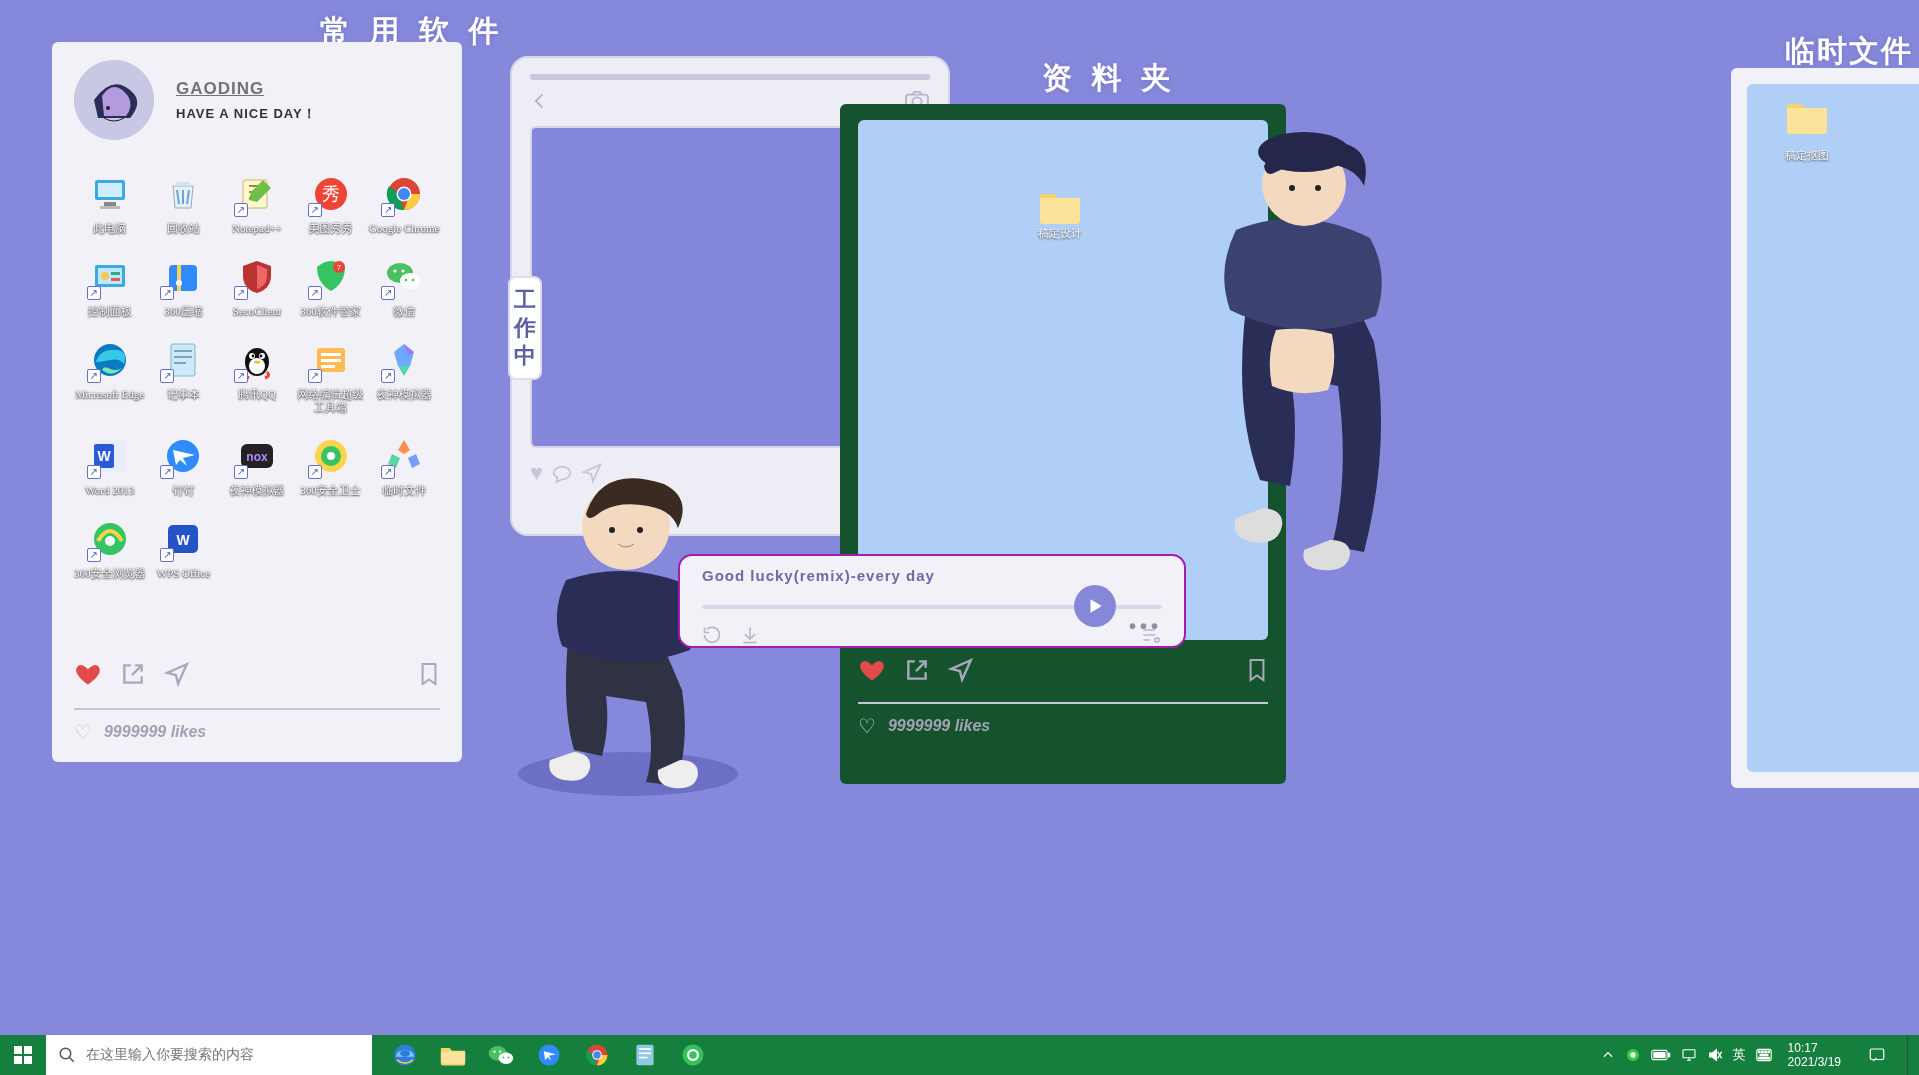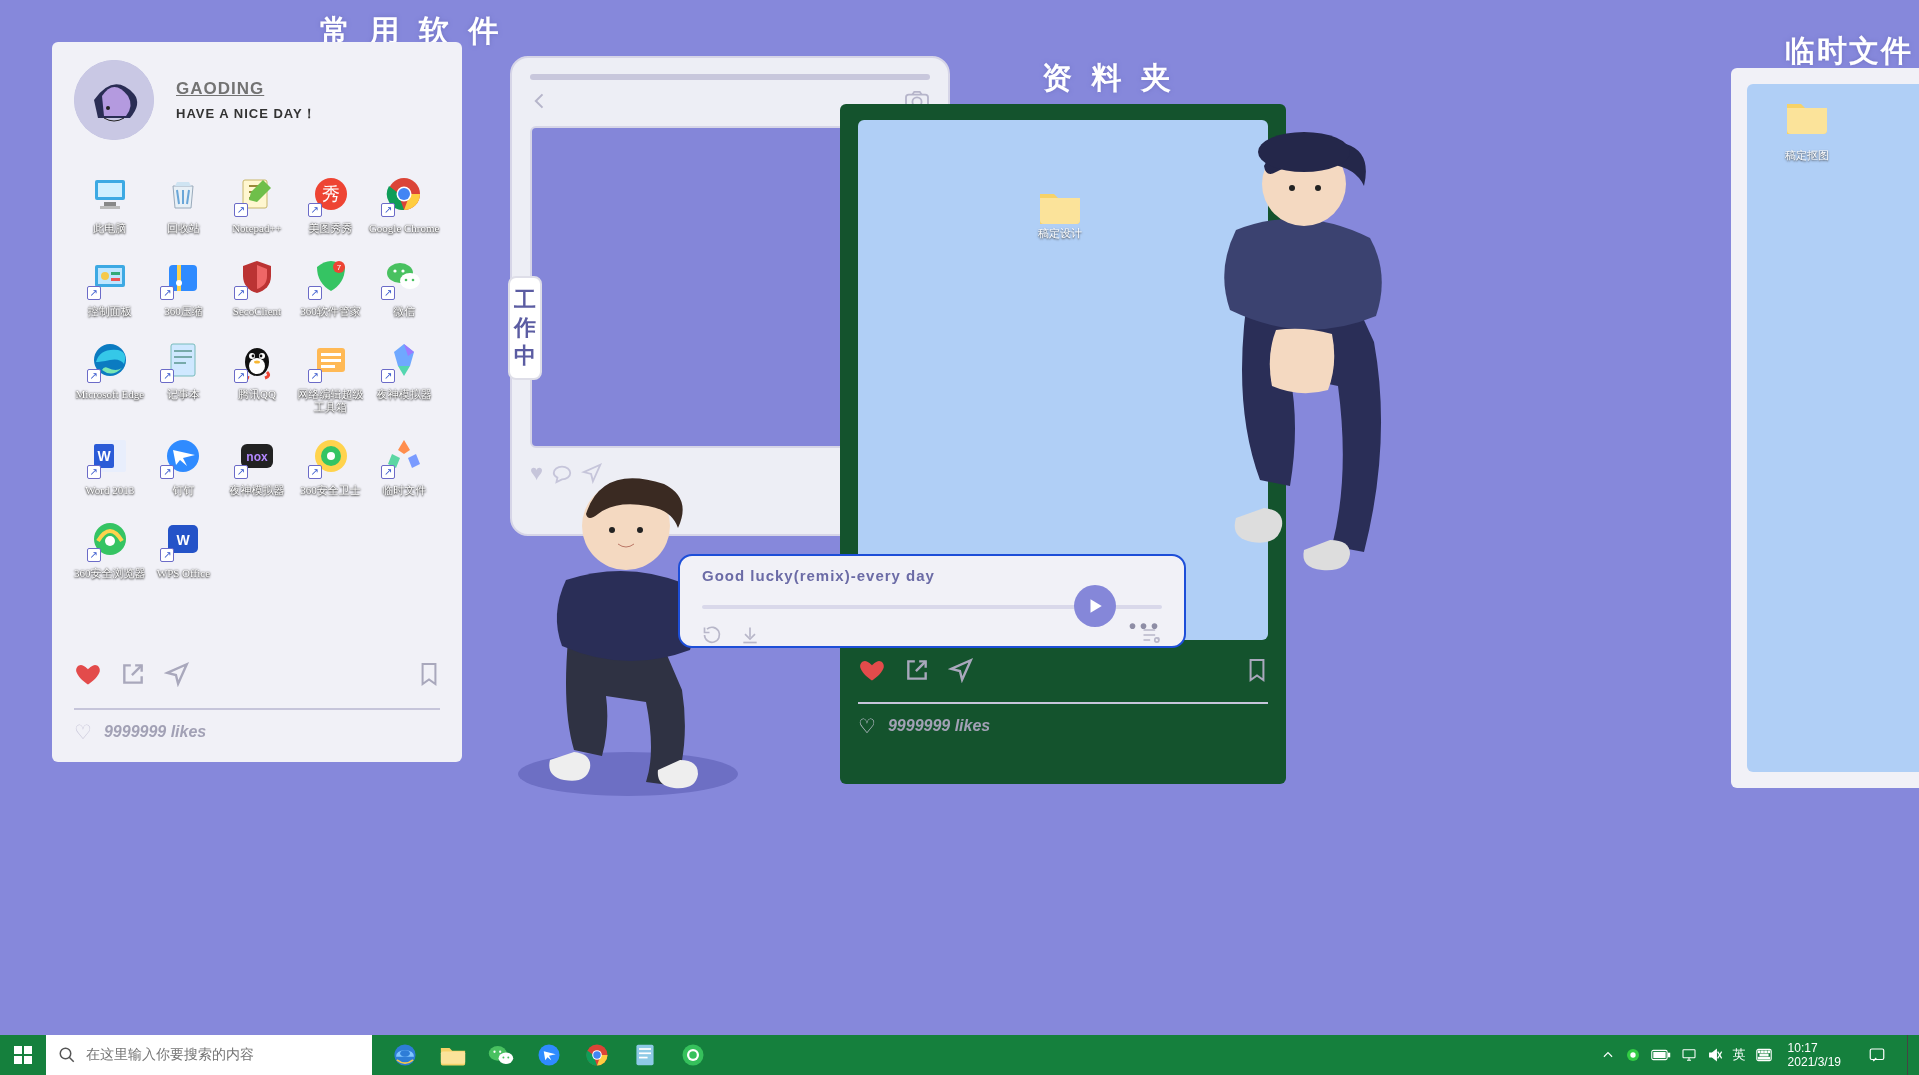--- a/index.html
+++ b/index.html
@@ -47,21 +47,21 @@
 .folder-item { position:absolute; left:180px; top:68px; display:flex; flex-direction:column; align-items:center; cursor:pointer; }
 .folder-item .lbl{ font:11px/1 "Microsoft YaHei"; color:#fff; text-shadow:0 1px 2px #333; margin-top:4px;}
 .panel-actions3 { display:flex; align-items:center; gap:18px; margin-top:16px; }
 .panel-actions3 .bm{ margin-left:auto; }
 .panel-folder hr { margin-top:18px; }
 .likes2 { display:flex; align-items:center; gap:12px; margin-top:10px; }
 .likes2 .h { color:#cac8da; font-size:20px;}
 .likes2 span.t { font:italic 700 16px/1 Arial; color:#a2a1b5;}
 
 
-.player { position:absolute; left:678px; top:554px; width:508px; height:94px; background:#f1f1f7; border-radius:14px; padding:12px 22px 0 22px; border:2px solid #1d4ed8; z-index:5;}
+.player { position:absolute; left:678px; top:554px; width:508px; height:94px; background:#f1f1f7; border-radius:14px; padding:12px 22px 0 22px; border:2px solid #a21caf; z-index:5;}
 .player .title { font:700 15px/1 Arial; color:#6b6ba6; letter-spacing:1px;}
 .player .track { position:relative; margin-top:6px; height:36px; }
 .player .line { position:absolute; top:16px; left:0; right:0; height:4px; background:#d9d8ea; border-radius:2px;}
 .player .play { position:absolute; right:46px; top:-4px; width:42px; height:42px; border-radius:50%; background:#8587d9; display:flex; align-items:center; justify-content:center; cursor:pointer;}
 .player .ctrls { display:flex; align-items:center; gap:18px; color:#b8b7c9; }
 .player .ctrls .r { margin-left:auto; }
 .player .more { position:absolute; right:22px; bottom:10px; color:#8e8da5; font:700 20px/1 Arial; letter-spacing:4px; cursor:pointer;}
 
 
 .panel-temp { position:absolute; right:-90px; top:68px; width:278px; height:720px; background:#f1f1f7; border-radius:6px; padding:16px; }

